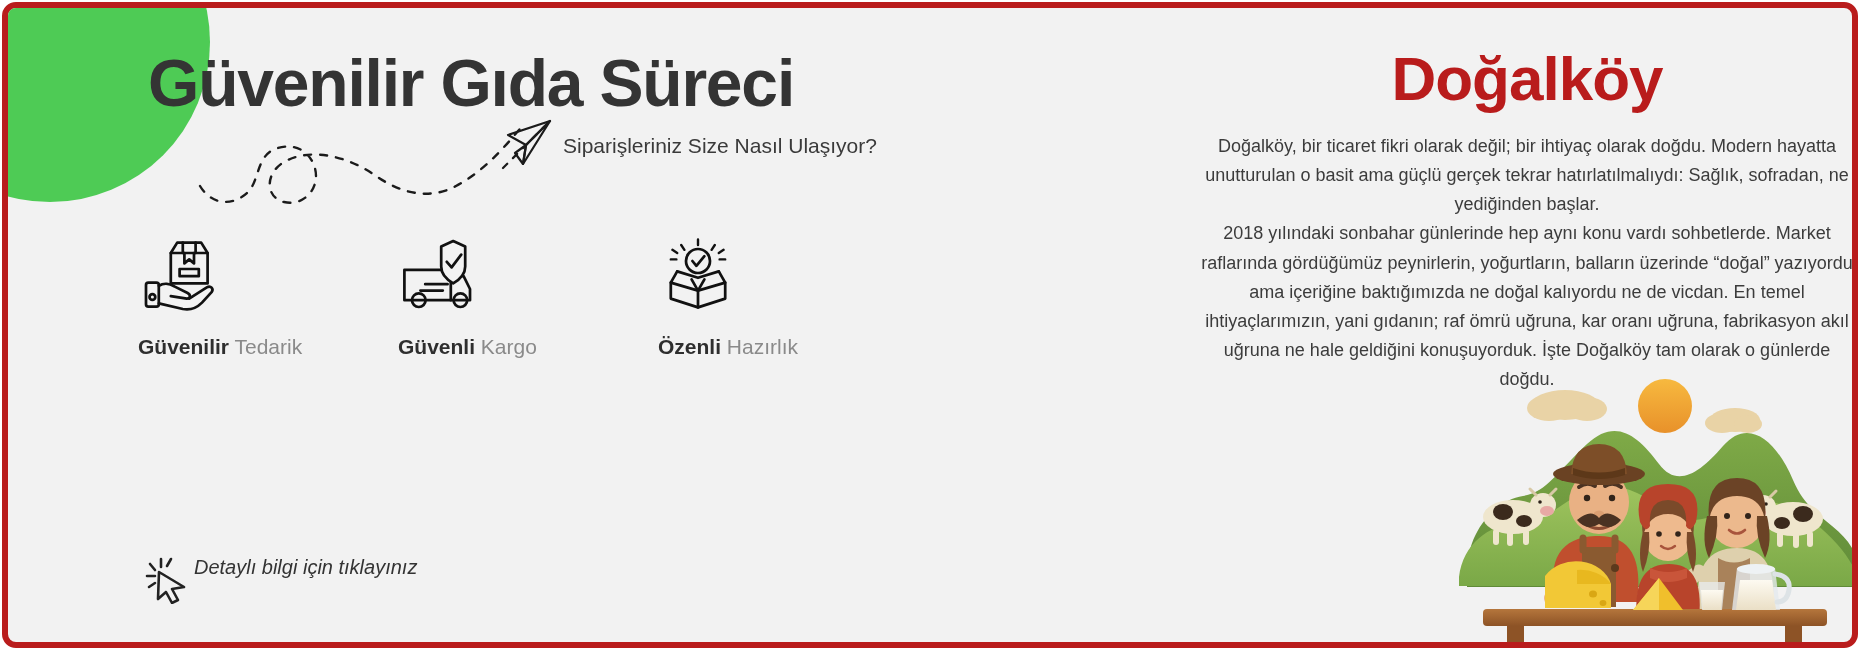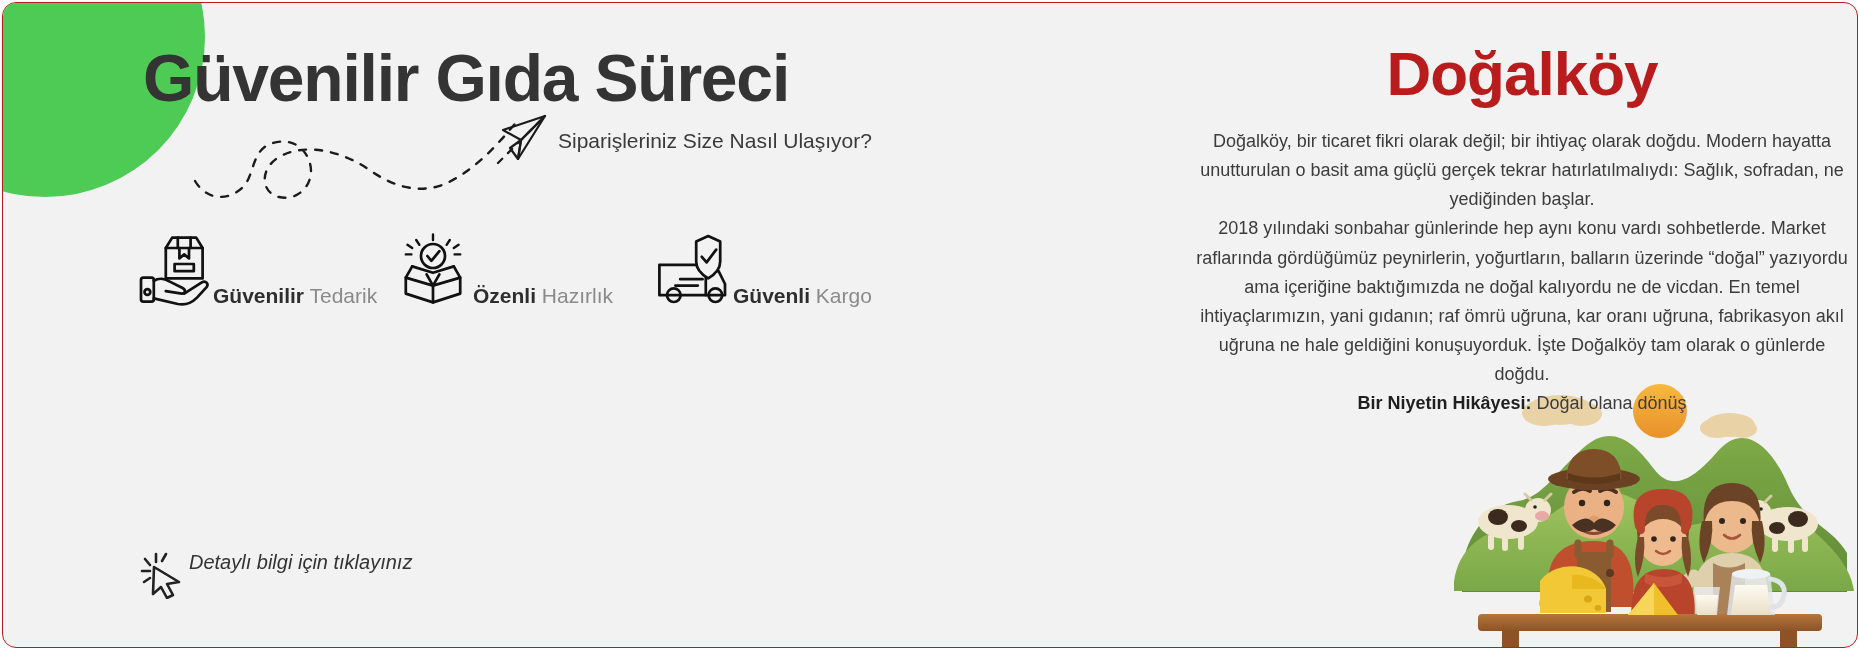--- a/index.html
+++ b/index.html
@@ -13,21 +13,21 @@
     overflow: hidden;
     font-family: "Liberation Sans", sans-serif;
   }
 
   .banner {
     position: relative;
     width: 1856px;
     height: 646px;
     margin: 2px;
     background: #f2f2f2;
-    border: 1px solid #b91c1c;
+    border: 6px solid #b91c1c;
     border-radius: 14px;
     overflow: hidden;
     box-sizing: border-box;
   }
 
   
   .green-blob {
     position: absolute;
     left: -118px;
     top: -126px;
@@ -93,22 +93,22 @@
     position: absolute;
     left: 130px;
     top: 225px;
     display: flex;
     align-items: flex-end;
     gap: 0;
   }
   .step {
     width: 260px;
     display: flex;
-    flex-direction: row;
-    align-items: flex-end;
+    flex-direction: column;
+    align-items: flex-start;
   }
   .step-icon {
     width: 80px;
     height: 80px;
     display: block;
   }
   .step-label {
     margin-top: 22px;
     font-size: 21px;
     color: #8a8a8a;
@@ -219,65 +219,64 @@
           <rect x="10" y="62" width="16" height="30" rx="3"></rect>
           <circle cx="18" cy="80" r="3.6"></circle>
           <path d="M26 66 C 32 62, 40 63, 46 67 L62 75 C 66 77, 66 82, 61 82 L41 79"></path>
           <path d="M26 88 L56 95 C 66 97, 74 93, 80 87 L92 74 C 95 70, 91 65, 86 68 L64 82"></path>
         </svg>
         <div class="step-label"><b>Güvenilir</b><span> Tedarik</span></div>
       </div>
 
       <div class="step">
         <svg class="step-icon" viewBox="0 0 100 100" fill="none" stroke="#111" stroke-width="3.4" stroke-linejoin="round" stroke-linecap="round">
+          <path d="M8 46 L66 46 L66 84 L8 84 Z"></path>
+          <path d="M66 54 L82 54 L90 70 L90 84 L66 84"></path>
+          <circle cx="26" cy="84" r="8.5"></circle>
+          <circle cx="78" cy="84" r="8.5"></circle>
+          <path d="M34 64 L62 64 M28 72 L56 72"></path>
+          <path d="M54 17 L54 42 C 54 52, 62 59, 69 63 C 76 59, 84 52, 84 42 L84 17 L69 10 Z" fill="#f2f2f2"></path>
+          <path d="M61 36 L67 43 L79 27"></path>
+        </svg>
+        <div class="step-label"><b>Güvenli</b><span> Kargo</span></div>
+      </div>
+
+      <div class="step">
+        <svg class="step-icon" viewBox="0 0 100 100" fill="none" stroke="#111" stroke-width="3.4" stroke-linejoin="round" stroke-linecap="round">
           <path d="M24 48 L16 62 L50 72 L84 62 L76 48"></path>
           <path d="M16 62 L16 82 L50 93 L84 82 L84 62"></path>
           <path d="M50 72 L50 93"></path>
           <path d="M24 48 L50 56 L76 48"></path>
           <path d="M42 58 L50 72 L58 58"></path>
           <circle cx="50" cy="35" r="15"></circle>
           <path d="M43 35 L48 41 L58 29"></path>
           <path d="M50 8 L50 15 M29 15 L33 21 M71 15 L67 21 M16 33 L23 33 M84 33 L77 33 M18 21 L24 25 M82 21 L76 25" stroke-width="3"></path>
         </svg>
         <div class="step-label"><b>Özenli</b><span> Hazırlık</span></div>
       </div>
 
-      <div class="step">
-        <svg class="step-icon" viewBox="0 0 100 100" fill="none" stroke="#111" stroke-width="3.4" stroke-linejoin="round" stroke-linecap="round">
-          <path d="M8 46 L66 46 L66 84 L8 84 Z"></path>
-          <path d="M66 54 L82 54 L90 70 L90 84 L66 84"></path>
-          <circle cx="26" cy="84" r="8.5"></circle>
-          <circle cx="78" cy="84" r="8.5"></circle>
-          <path d="M34 64 L62 64 M28 72 L56 72"></path>
-          <path d="M54 17 L54 42 C 54 52, 62 59, 69 63 C 76 59, 84 52, 84 42 L84 17 L69 10 Z" fill="#f2f2f2"></path>
-          <path d="M61 36 L67 43 L79 27"></path>
-        </svg>
-        <div class="step-label"><b>Güvenli</b><span> Kargo</span></div>
-      </div>
-
     </div>
 
     <div class="cta">
       <svg class="cursor-icon" viewBox="0 0 46 48" fill="none" stroke="#222" stroke-width="2.6" stroke-linecap="round" stroke-linejoin="round">
         <path d="M17 3 L17 11 M6 8 L11 14 M3 20 L11 20 M5 31 L11 27 M27 3 L23 10"></path>
         <path d="M15 16 L40 31 L28 33 L34 44 L28 47 L22 36 L14 43 Z" fill="#f2f2f2"></path>
       </svg>
       <span class="cta-text">Detaylı bilgi için tıklayınız</span>
     </div>
 
   </div>
 
   <div class="right-col">
 
     <h2 class="brand-title">Doğalköy</h2>
 
     <div class="brand-copy">
       <div>Doğalköy, bir ticaret fikri olarak değil; bir ihtiyaç olarak doğdu. Modern hayatta unutturulan o basit ama güçlü gerçek tekrar hatırlatılmalıydı: Sağlık, sofradan, ne yediğinden başlar.</div>
       <div>2018 yılındaki sonbahar günlerinde hep aynı konu vardı sohbetlerde. Market raflarında gördüğümüz peynirlerin, yoğurtların, balların üzerinde “doğal” yazıyordu ama içeriğine baktığımızda ne doğal kalıyordu ne de vicdan. En temel ihtiyaçlarımızın, yani gıdanın; raf ömrü uğruna, kar oranı uğruna, fabrikasyon akıl uğruna ne hale geldiğini konuşuyorduk. İşte Doğalköy tam olarak o günlerde doğdu.</div>
-      <div><span class="tagline">Bir Niyetin Hikâyesi:</span><span> Doğal olana dönüş</span></div>
     </div>
 
     <svg class="illustration" viewBox="0 0 430 270">
       <defs>
         <linearGradient id="sunG" x1="0" y1="0" x2="0" y2="1">
           <stop offset="0" stop-color="#f7b93f"></stop>
             <stop offset="1" stop-color="#e8912a"></stop>
         </linearGradient>
         <linearGradient id="hillA" x1="0" y1="0" x2="0" y2="1">
           <stop offset="0" stop-color="#7faa47"></stop>

